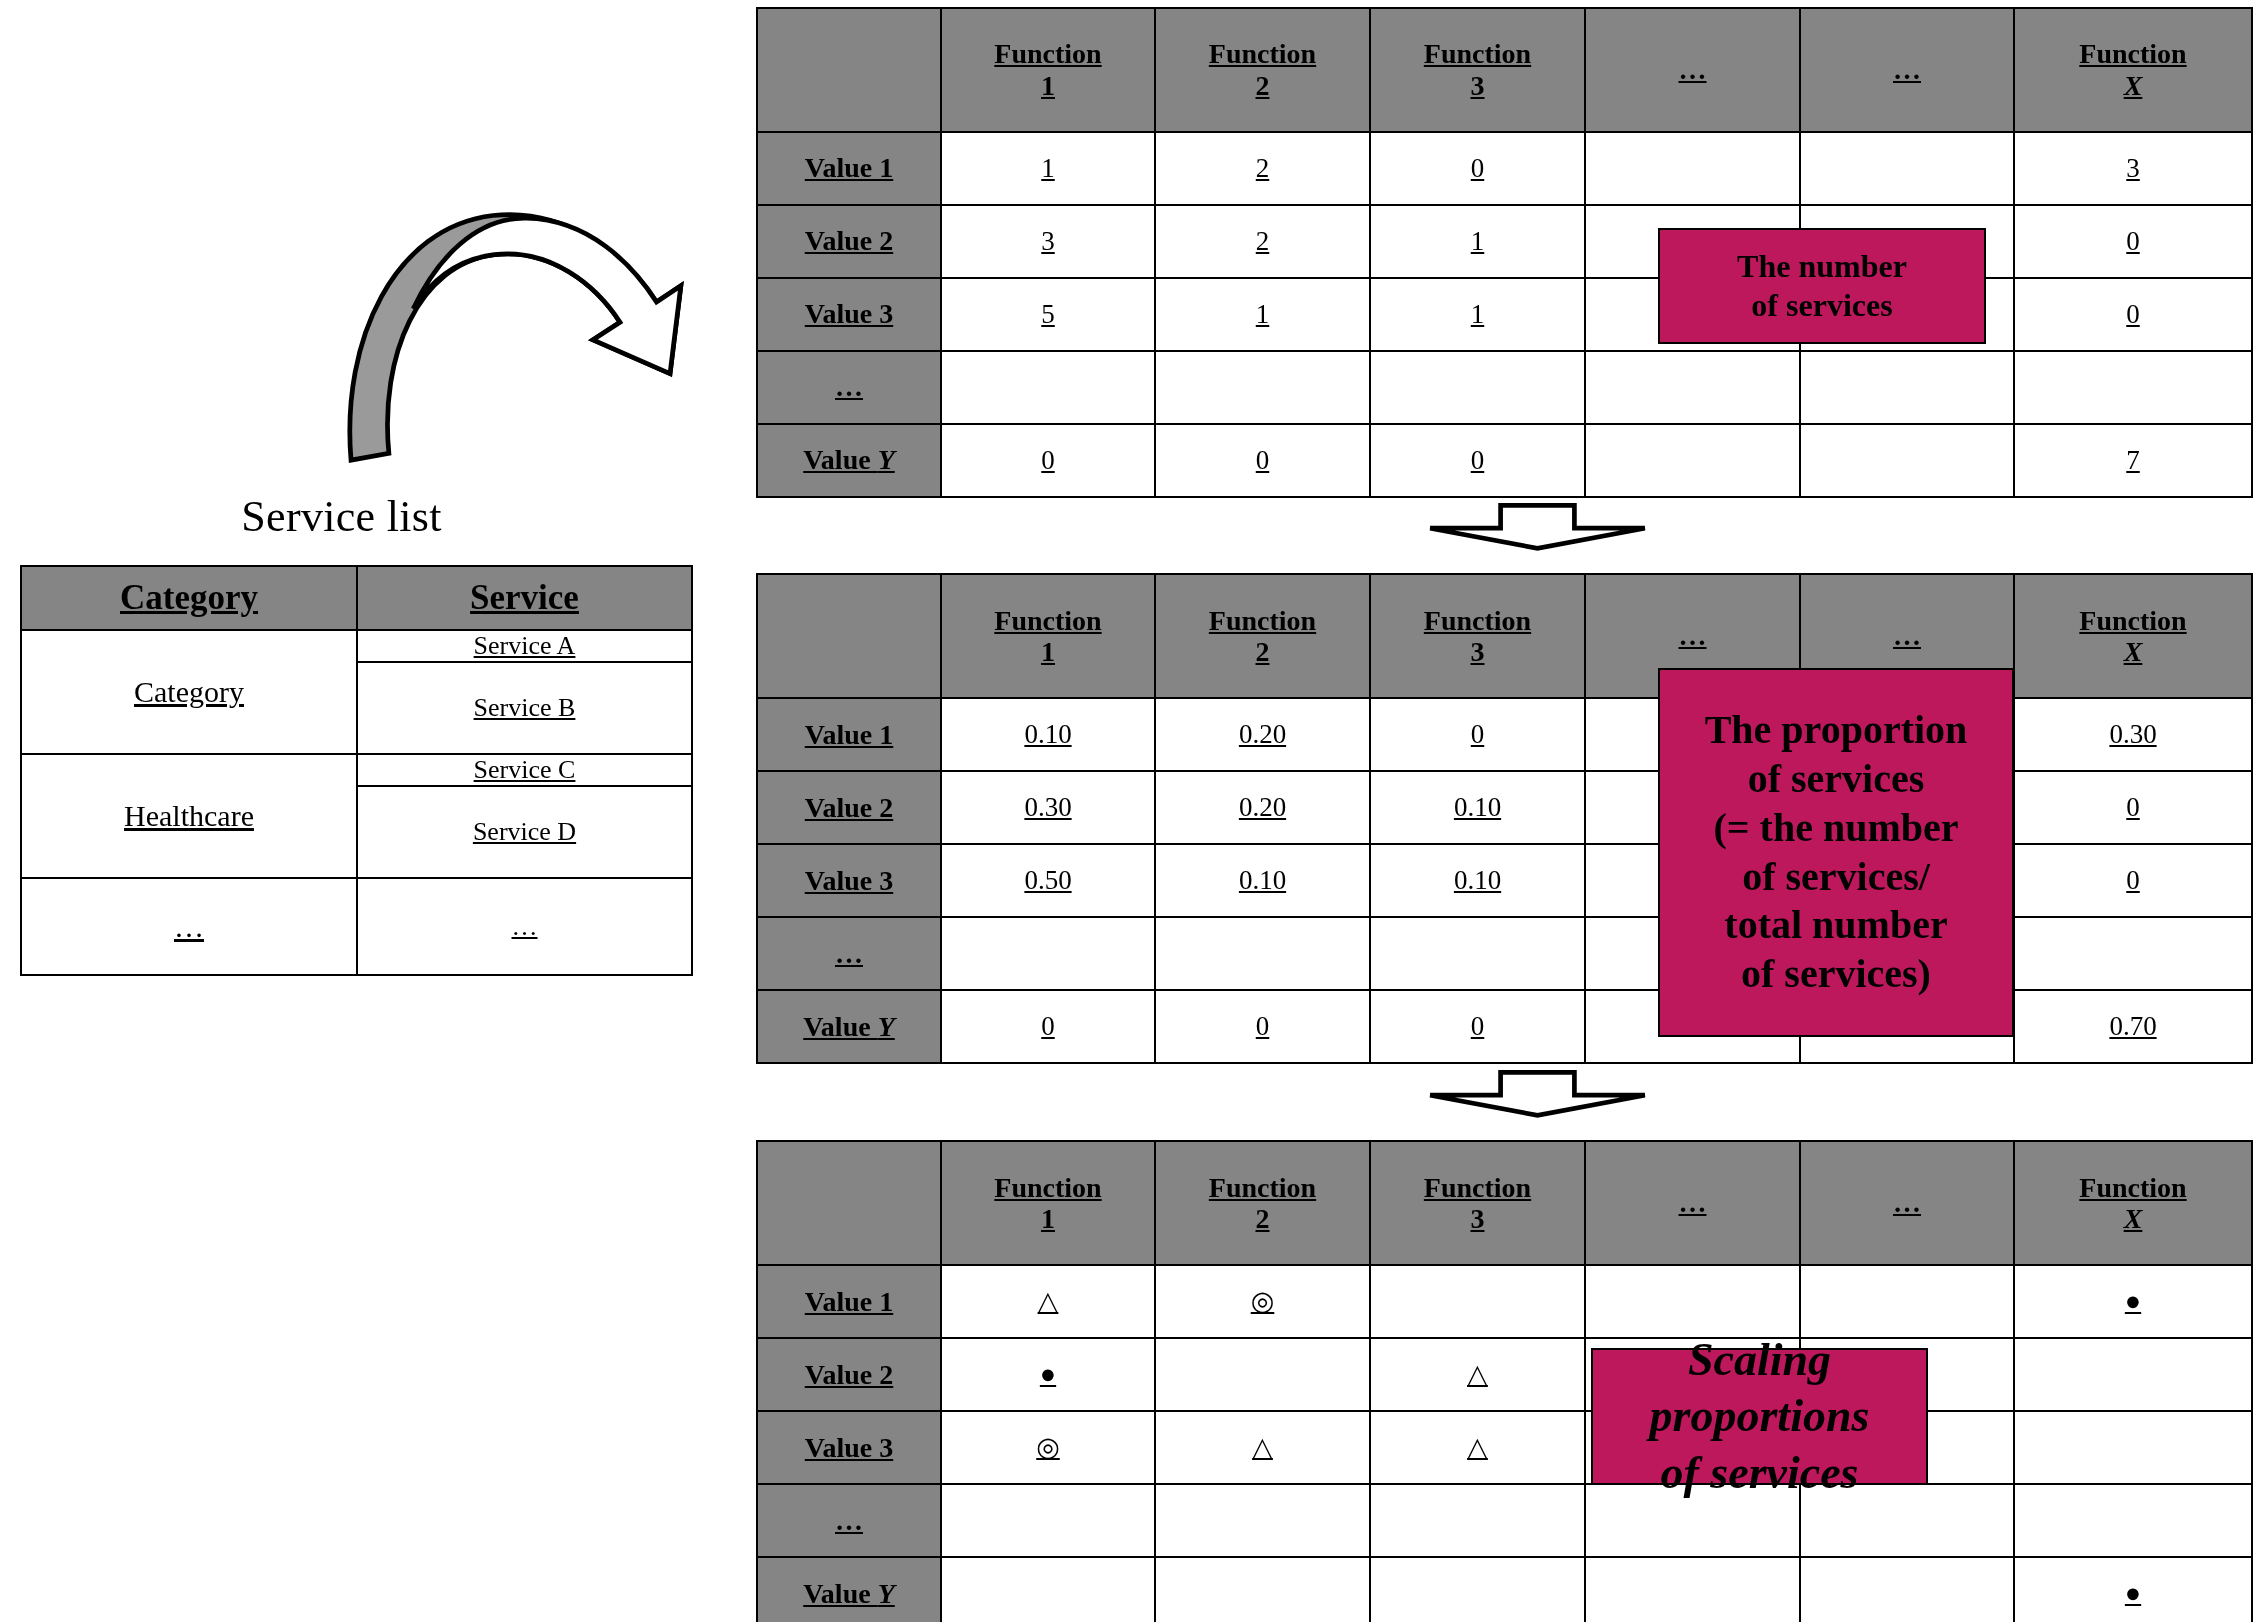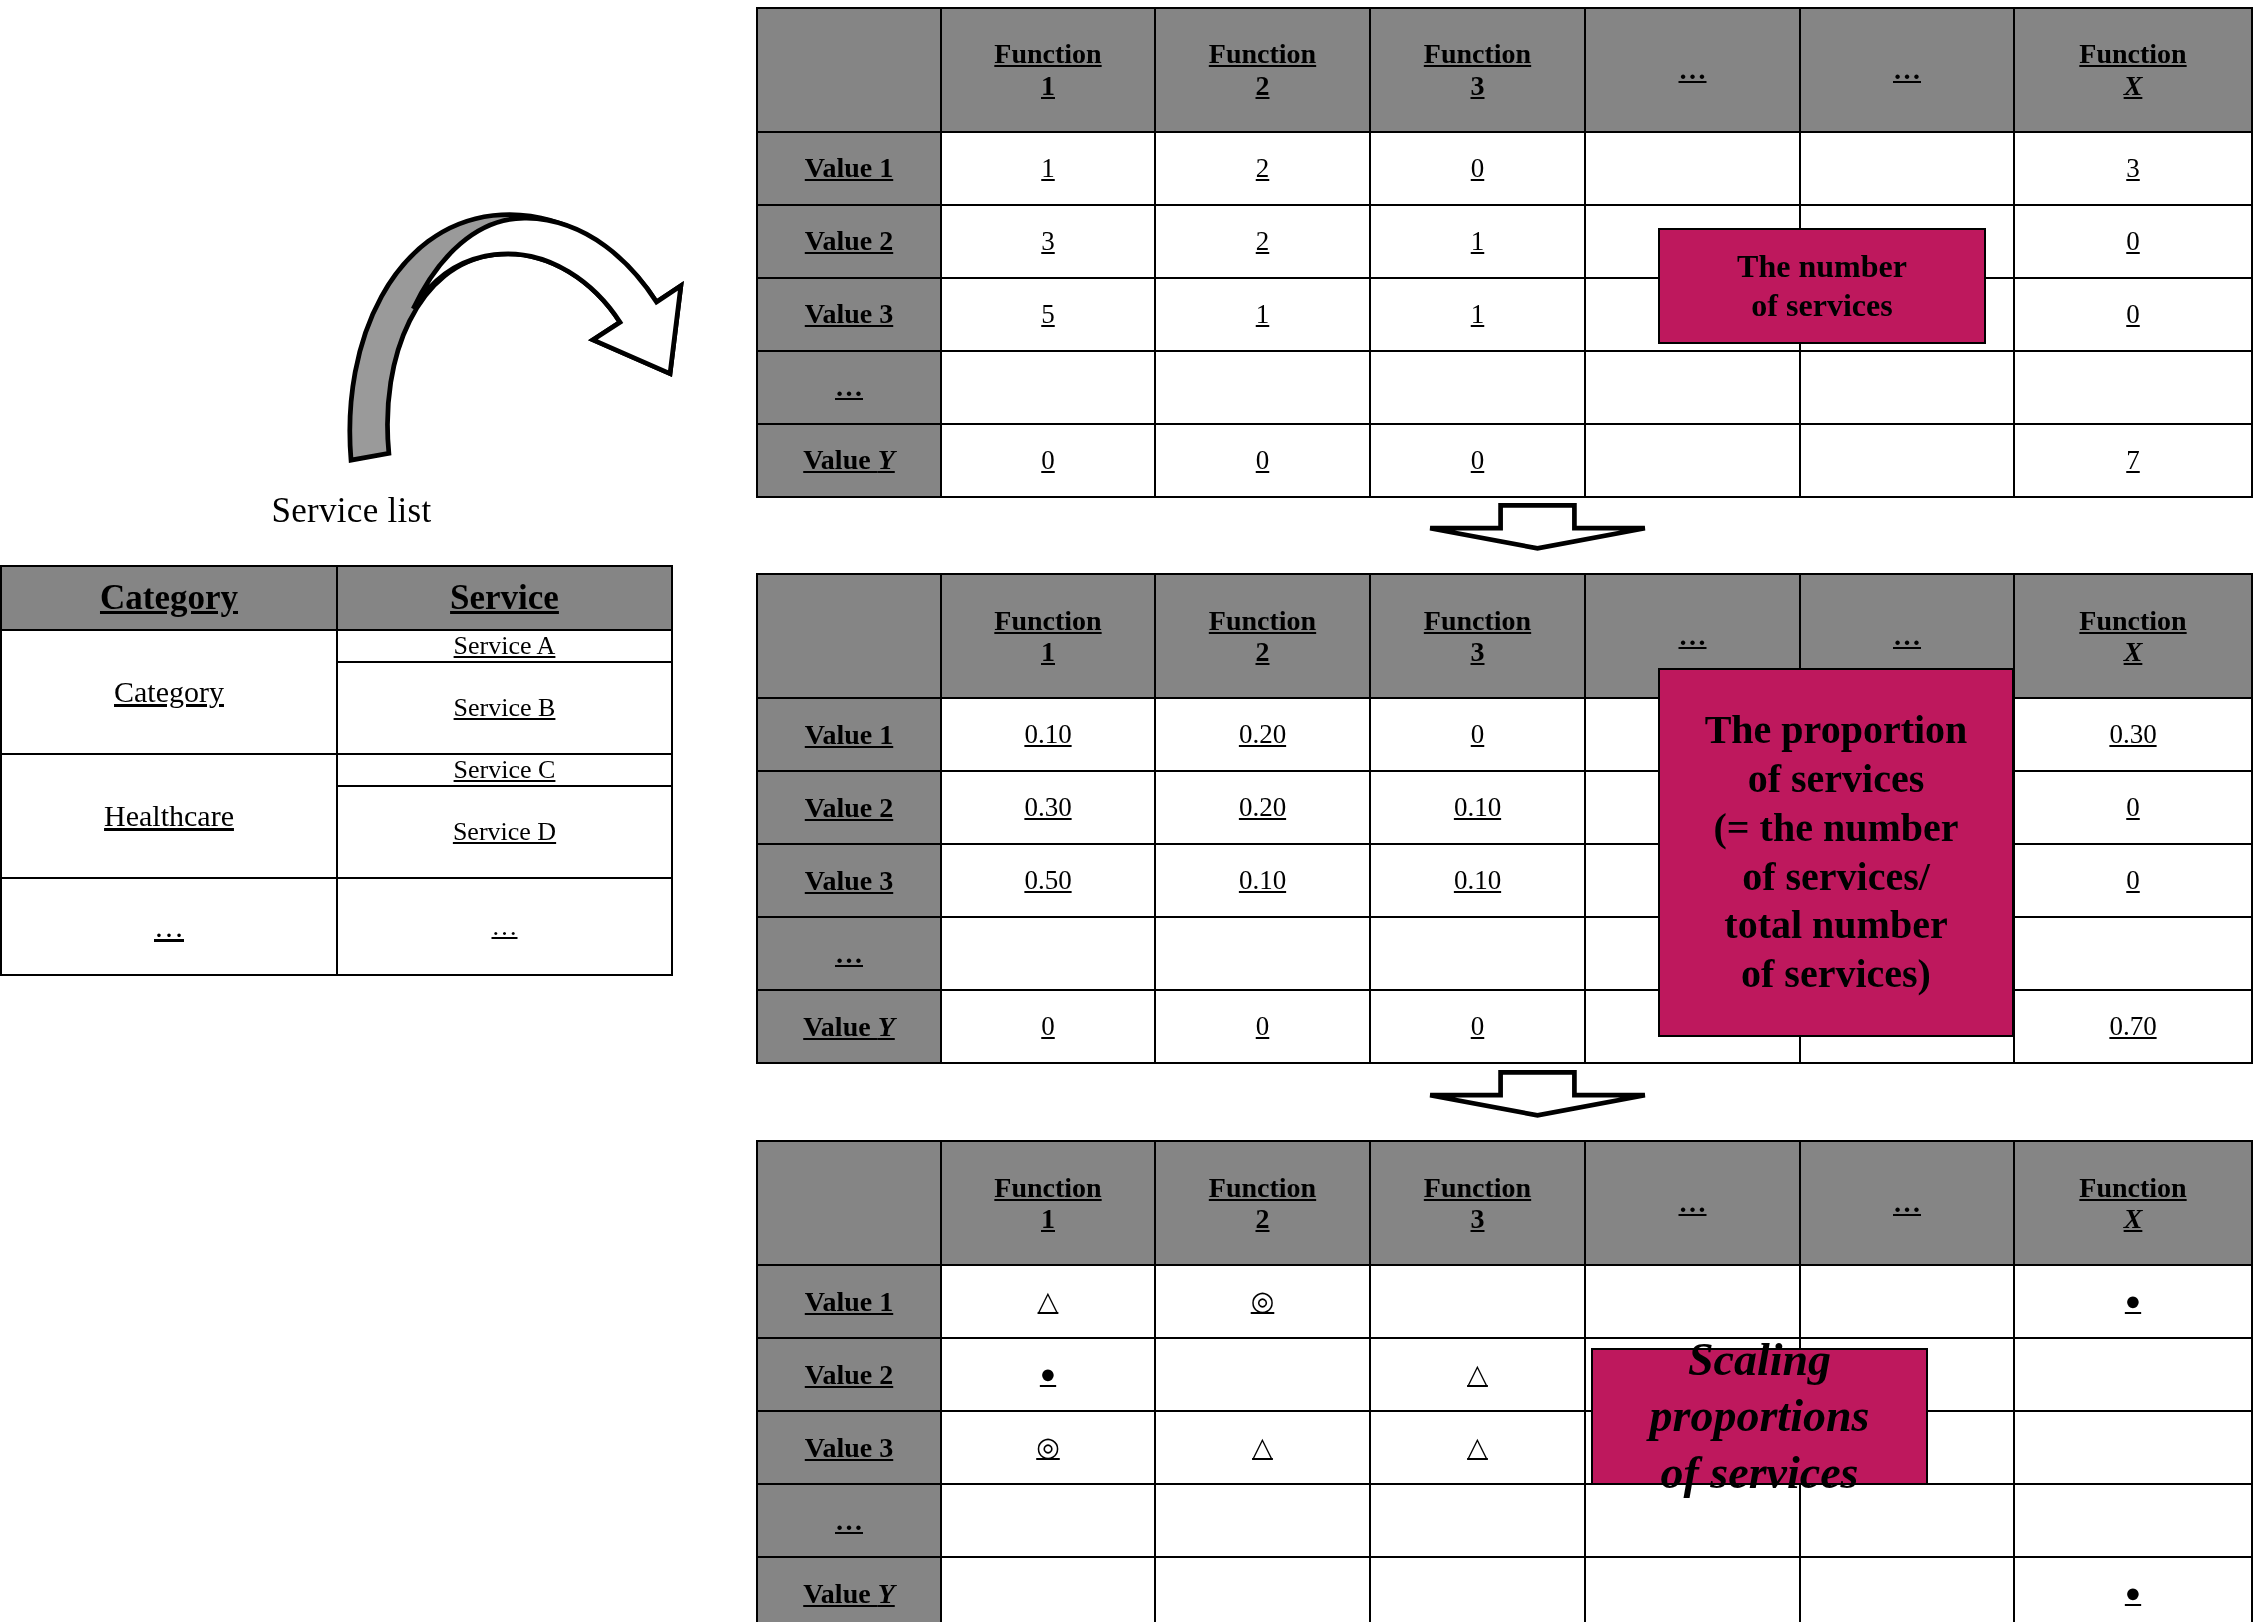--- a/index.html
+++ b/index.html
@@ -28,23 +28,23 @@
   .dtable td.rowlab{
     background:#858585;
     font-weight:bold;
     font-size:28px;
   }
   .ital{font-style:italic;}
 
   
   #service-list-caption{
     left:0;top:491px;width:683px;
-    text-align:center;font-size:35px;letter-spacing:0.3px;padding-left:10px;
-  }
-  #service-list-table{left:0;top:565px;}
+    text-align:center;font-size:44px;letter-spacing:0.3px;
+  }
+  #service-list-table{left:20px;top:565px;}
   #service-list-table td{font-size:26px;border:2.7px solid #000;}
   #service-list-table td.hdr{font-size:35px;}
   #service-list-table td.cat{font-size:30px;font-weight:normal;background:#fff;}
 
   
   .maintable{left:756px;}
   .maintable td{border:2.7px solid #000;}
   #table-counts{top:6.8px;}
   #table-props{top:573px;}
   #table-symbols{top:1140px;}

